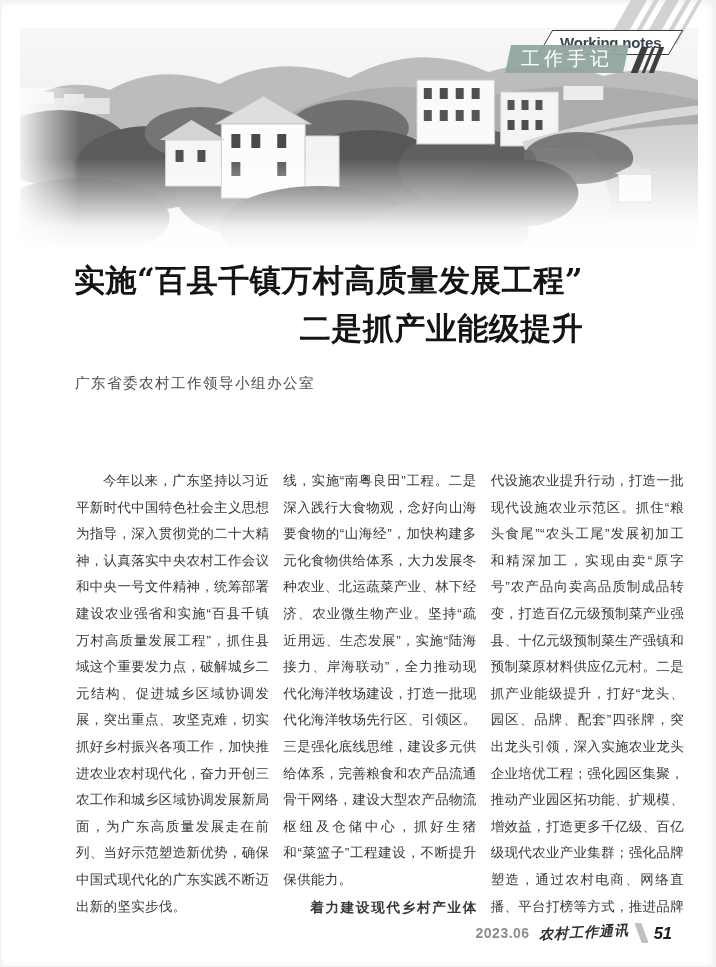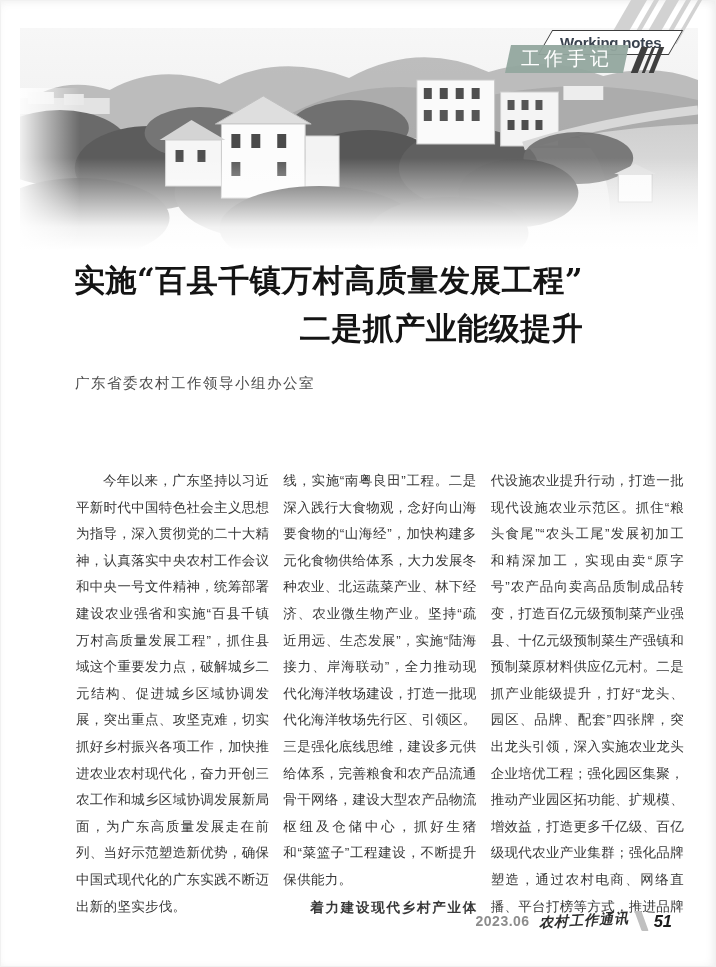--- a/index.html
+++ b/index.html
@@ -38,21 +38,21 @@
   }
   .title .tl{display:block;white-space:nowrap;}
   .author{position:absolute;left:75px;top:374px;font-size:14.5px;color:#4c4c4c;letter-spacing:1.5px;}
   
   .columns{position:absolute;left:60px;top:468px;width:608px;height:454px;display:flex;gap:14px;margin-left:16px;}
   .col{flex:1;overflow:hidden;}
   .para{margin:0;font-size:13.5px;line-height:26.6px;color:#383838;text-align:justify;letter-spacing:0.3px;}
   .indent{text-indent:2em;}
   .lead{font-weight:bold;font-family:"DejaVu Serif","Liberation Serif",serif;}
   
-  .footer{position:absolute;right:44px;bottom:36px;display:flex;align-items:center;gap:9px;}
+  .footer{position:absolute;right:44px;bottom:24px;display:flex;align-items:center;gap:9px;}
   .issue{color:#8c8c8c;font-weight:bold;font-size:14px;letter-spacing:0.5px;}
   .maglogo{font-family:"DejaVu Serif","Liberation Serif",serif;font-style:italic;font-weight:bold;font-size:14px;color:#2f2f2f;transform:rotate(-3deg);letter-spacing:1px;}
   .fslash{width:7px;height:20px;background:#c0c0c0;transform:skewX(20deg);border-radius:1px;}
   .pagenum{font-weight:bold;font-size:16.5px;color:#1c1c1c;font-style:italic;}
 </style>
 </head>
 <body>
 
 <div class="page">
 

